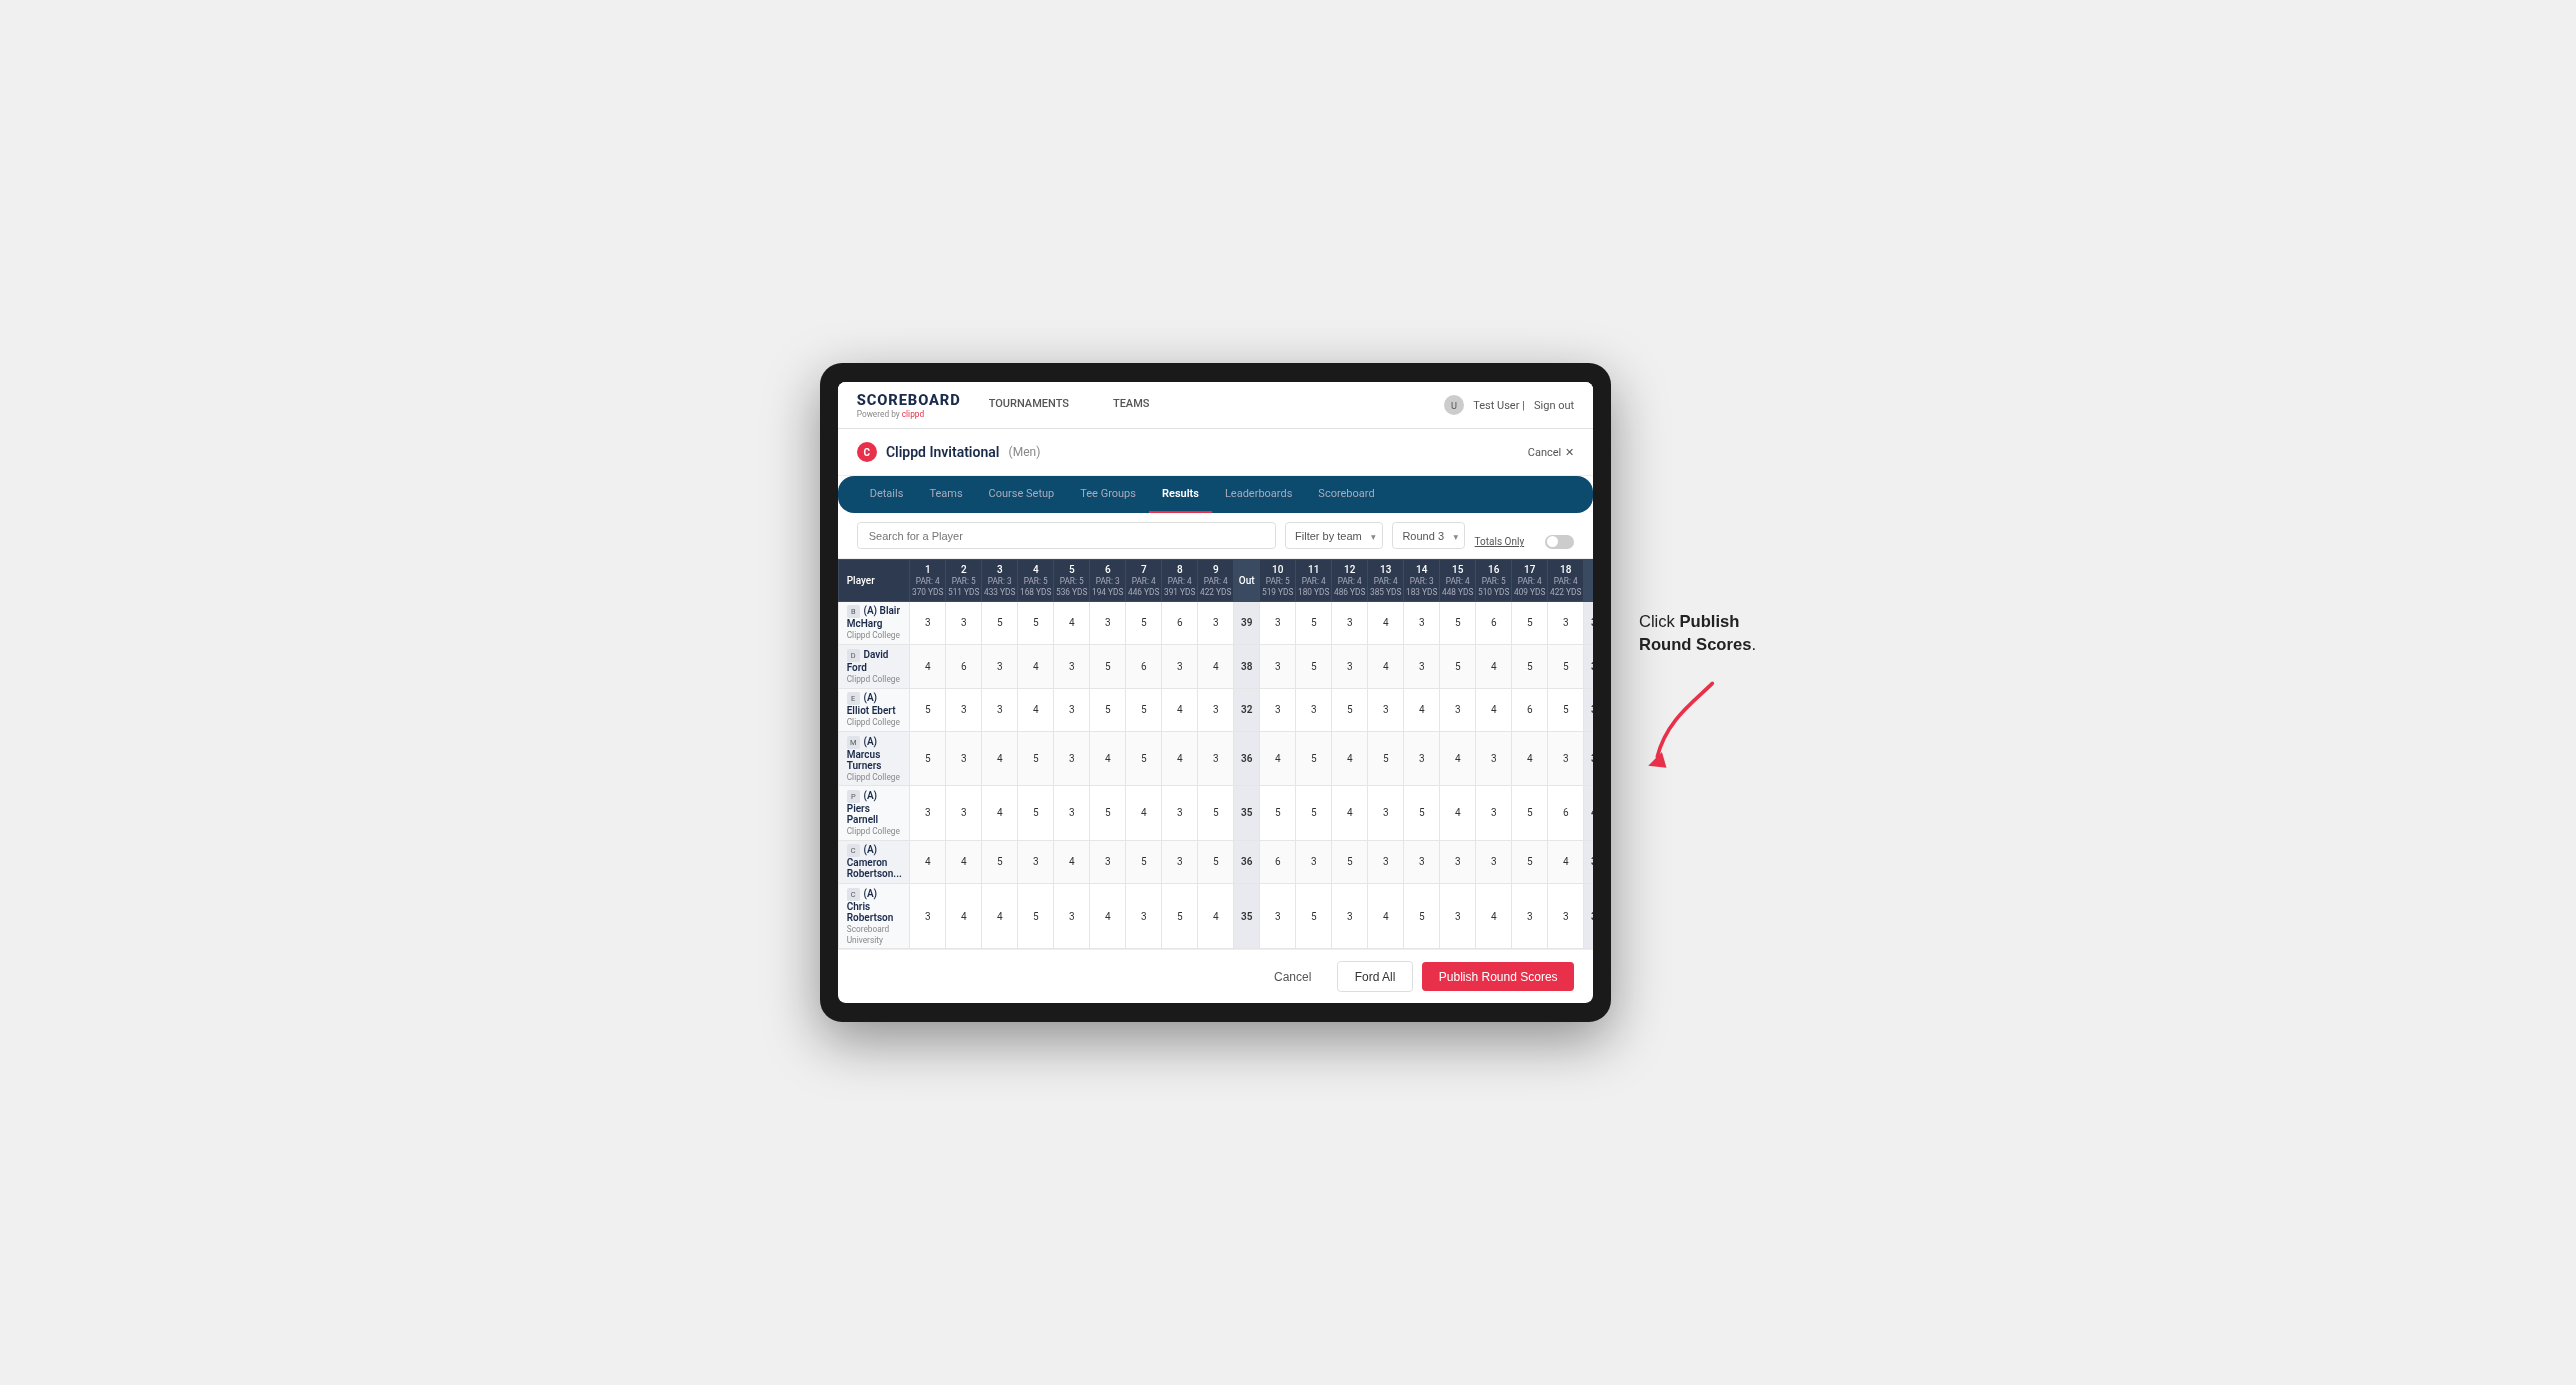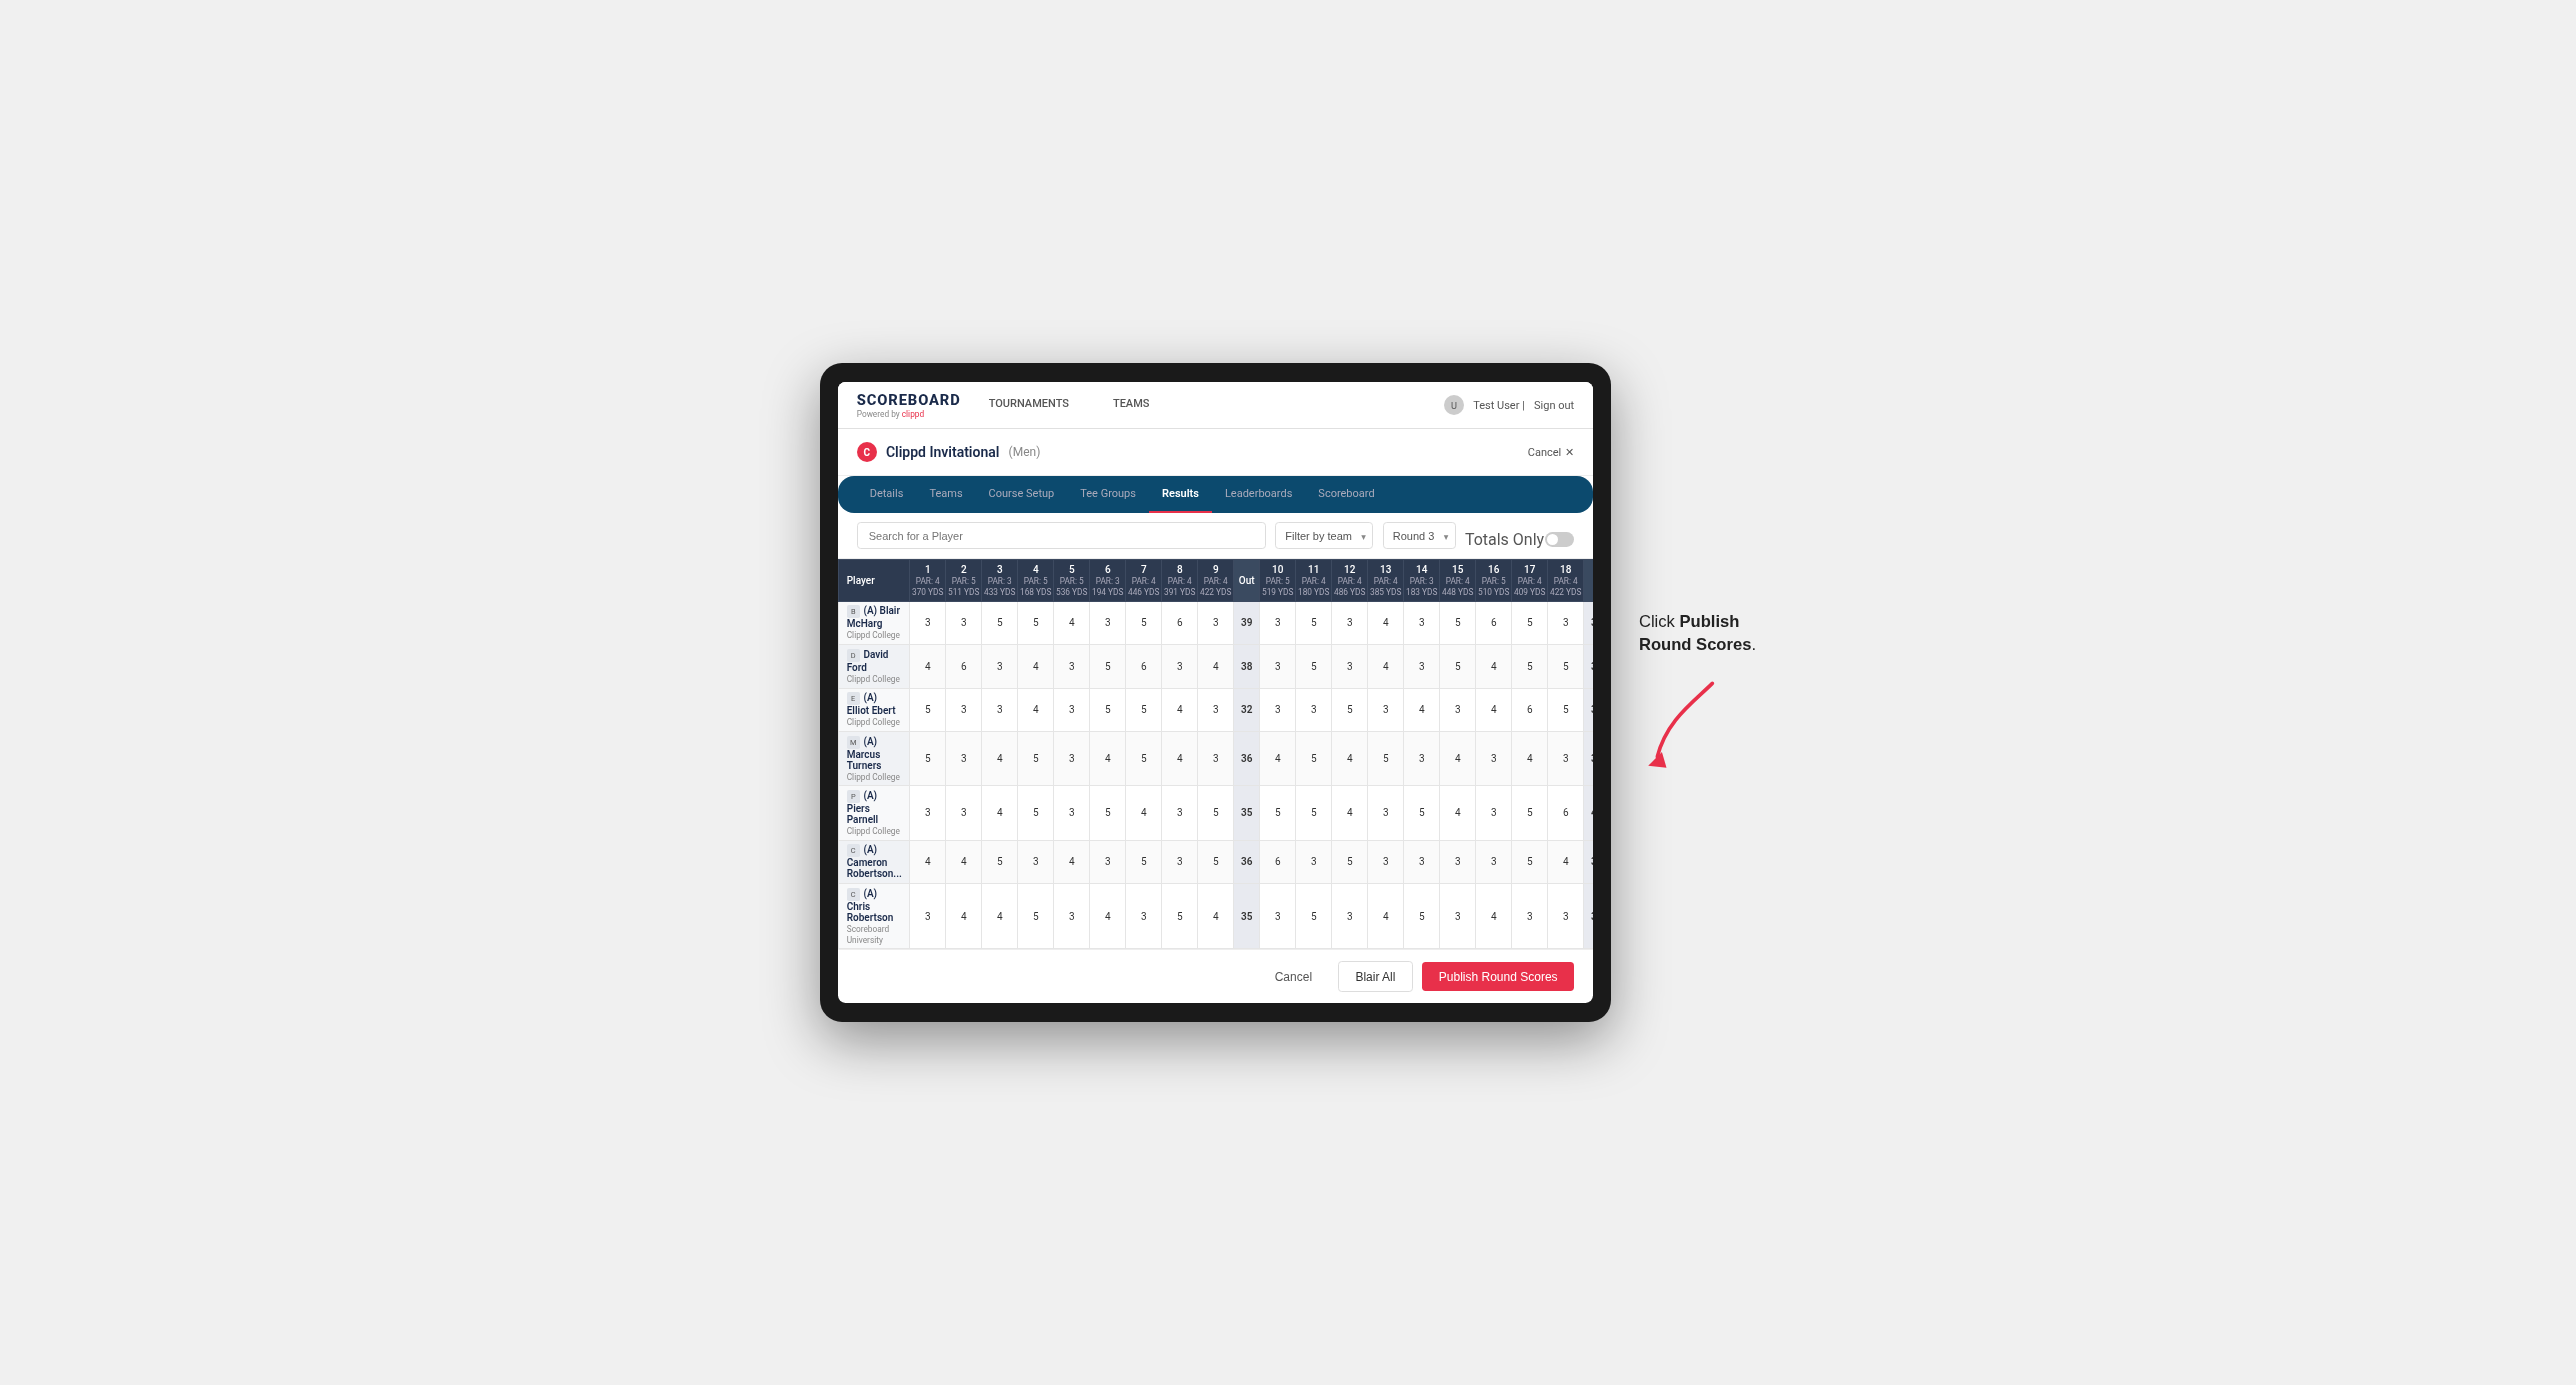--- a/index.html
+++ b/index.html
@@ -221,23 +221,24 @@
       top: 50%;
       transform: translateY(-50%);
       pointer-events: none;
       font-size: 9.2px;
       color: #888;
     }
 
     .totals-only {
       display: flex;
       align-items: center;
-      gap: 1px;
-      font-size: 16px;
-      color: #555;
+      gap: 21px;
+      font-size: 10px;
+      color: #555;
+      text-decoration: underline;
     }
 
     .toggle-switch {
       width: 29px;
       height: 14.7px;
       background: #ccc;
       border-radius: 7.4px;
       position: relative;
       cursor: pointer;
     }
@@ -662,21 +663,21 @@
                 <td>3</td>
                 <td>3</td>
                 <td class="in-col">33</td>
               </tr>
             </tbody>
         </table>
       </div>
 
       <div class="bottom-actions">
         <button class="btn-cancel">Cancel</button>
-        <button class="btn-save">Blair All</button>
+        <button class="btn-save">Ford All</button>
         <button class="btn-publish">Publish Round Scores</button>
       </div>
 
     </div>
   </div>
 
   <div class="annotation-area">
     <div class="annotation-text">
       Click <strong>Publish<br>Round Scores</strong>.
     </div>

